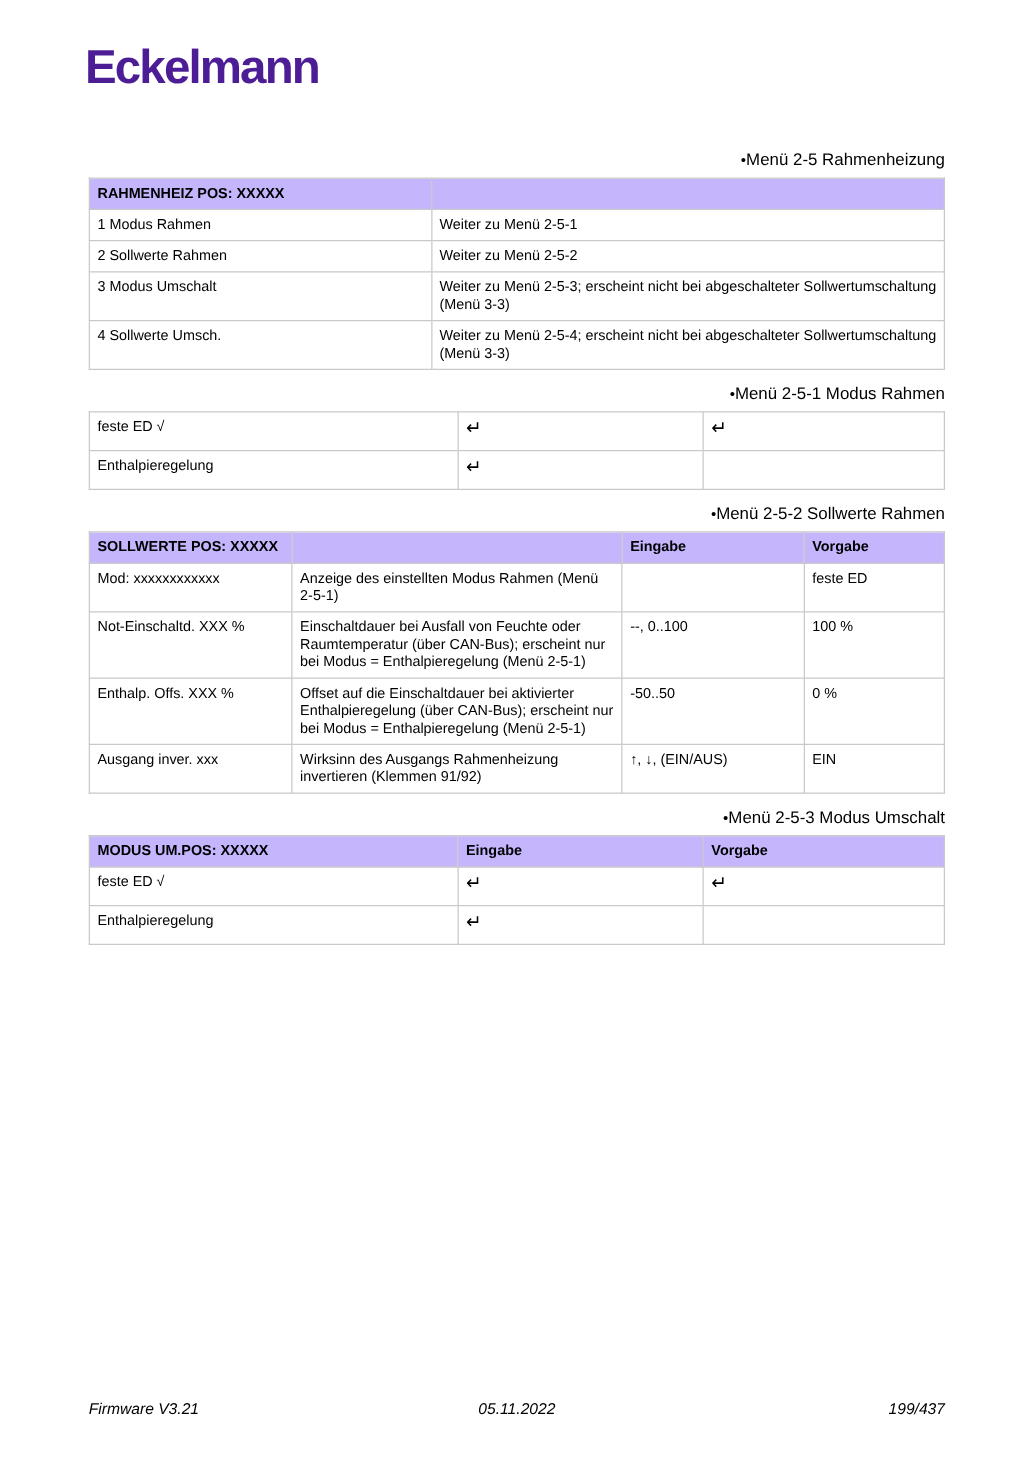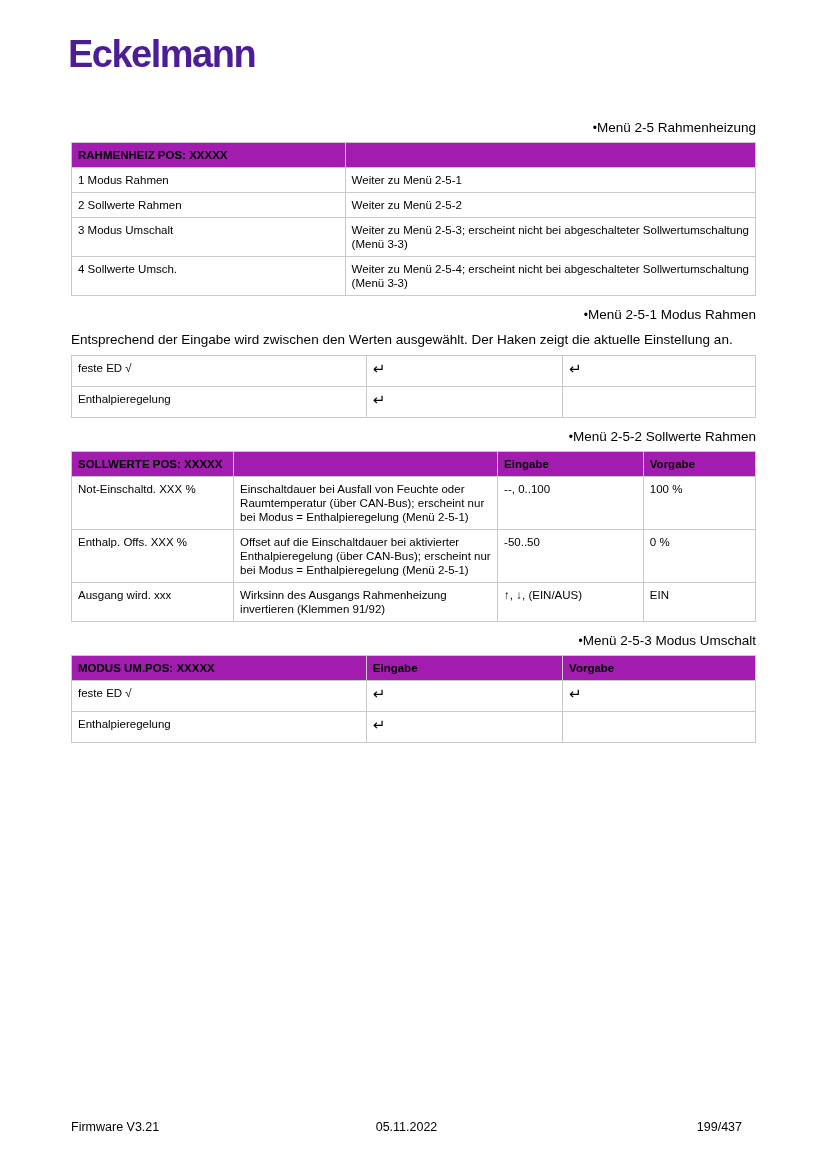--- a/index.html
+++ b/index.html
@@ -41,28 +41,29 @@
   }
   th, td {
     border: 1px solid #c9c9c9;
     padding: 5px 6px;
     font-size: 11.5px;
     line-height: 14px;
     text-align: left;
     vertical-align: top;
     word-wrap: break-word;
   }
-  th { background: #a21caf; font-weight: bold; height: 24px; }
+  th { background: #c4b5fd; font-weight: bold; height: 24px; }
   .t2 td, .t4 td { height: 31px; vertical-align: top; }
   .ret { font-size: 15px; line-height: 15px; display: inline-block; }
   .footer {
     position: absolute;
-    top: 1120px; left: 71px; right: 85px;
+    top: 1120px; left: 71px; right: 71px;
     font-size: 12.5px;
     line-height: 15px;
+    font-style: italic;
   }
   .footer .f-left  { float: left; }
   .footer .f-right { float: right; margin-left: 21px; }
   .footer .f-center {
     position: absolute; left: 50%; transform: translateX(-50%);
   }
 </style>
 </head>
 <body>
 
@@ -96,21 +97,20 @@
     </tr>
     <tr>
       <td>4 Sollwerte Umsch.</td>
       <td>Weiter zu Menü 2-5-4; erscheint nicht bei abgeschalteter Sollwertumschaltung (Menü 3-3)</td>
     </tr>
   </tbody>
     </table>
 
   <div class="bullet-heading"><span class="bullet">•</span><span>Menü 2-5-1 Modus Rahmen</span></div>
 
-  <div class="para">Entsprechend der Eingabe wird zwischen den Werten ausgewählt. Der Haken zeigt die aktuelle Einstellung an.</div>
 
   <table class="t2">
     <colgroup>
         <col style="width:43.1%">
         <col style="width:28.7%">
         <col style="width:28.2%">
       </colgroup>
     <tbody>
     <tr>
       <td>feste ED √</td>
@@ -135,33 +135,39 @@
         <col style="width:16.4%">
       </colgroup>
     <tbody>
         <tr>
       <th>SOLLWERTE POS: XXXXX</th>
       <th></th>
       <th>Eingabe</th>
       <th>Vorgabe</th>
     </tr>
     <tr>
+      <td>Mod: xxxxxxxxxxxx</td>
+      <td>Anzeige des einstellten Modus Rahmen (Menü 2-5-1)</td>
+      <td></td>
+      <td>feste ED</td>
+    </tr>
+    <tr>
       <td>Not-Einschaltd. XXX %</td>
       <td>Einschaltdauer bei Ausfall von Feuchte oder Raumtemperatur (über CAN-Bus); erscheint nur bei Modus = Enthalpieregelung (Menü 2-5-1)</td>
       <td>--, 0..100</td>
       <td>100 %</td>
     </tr>
     <tr>
       <td>Enthalp. Offs. XXX %</td>
       <td>Offset auf die Einschaltdauer bei aktivierter Enthalpieregelung (über CAN-Bus); erscheint nur bei Modus = Enthalpieregelung (Menü 2-5-1)</td>
       <td>-50..50</td>
       <td>0 %</td>
     </tr>
     <tr>
-      <td>Ausgang wird. xxx</td>
+      <td>Ausgang inver. xxx</td>
       <td>Wirksinn des Ausgangs Rahmenheizung invertieren (Klemmen 91/92)</td>
       <td>↑, ↓, (EIN/AUS)</td>
       <td>EIN</td>
     </tr>
   </tbody>
     </table>
 
   <div class="bullet-heading"><span class="bullet">•</span><span>Menü 2-5-3 Modus Umschalt</span></div>
 
   <table class="t4">

